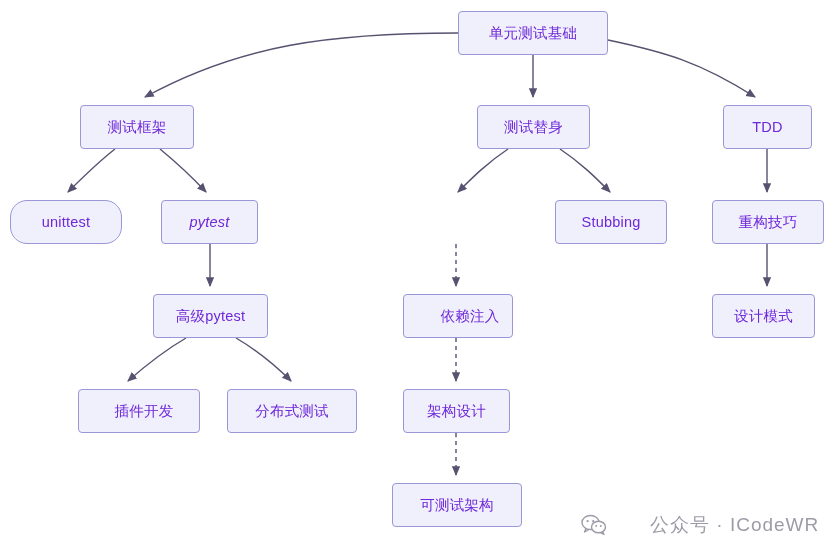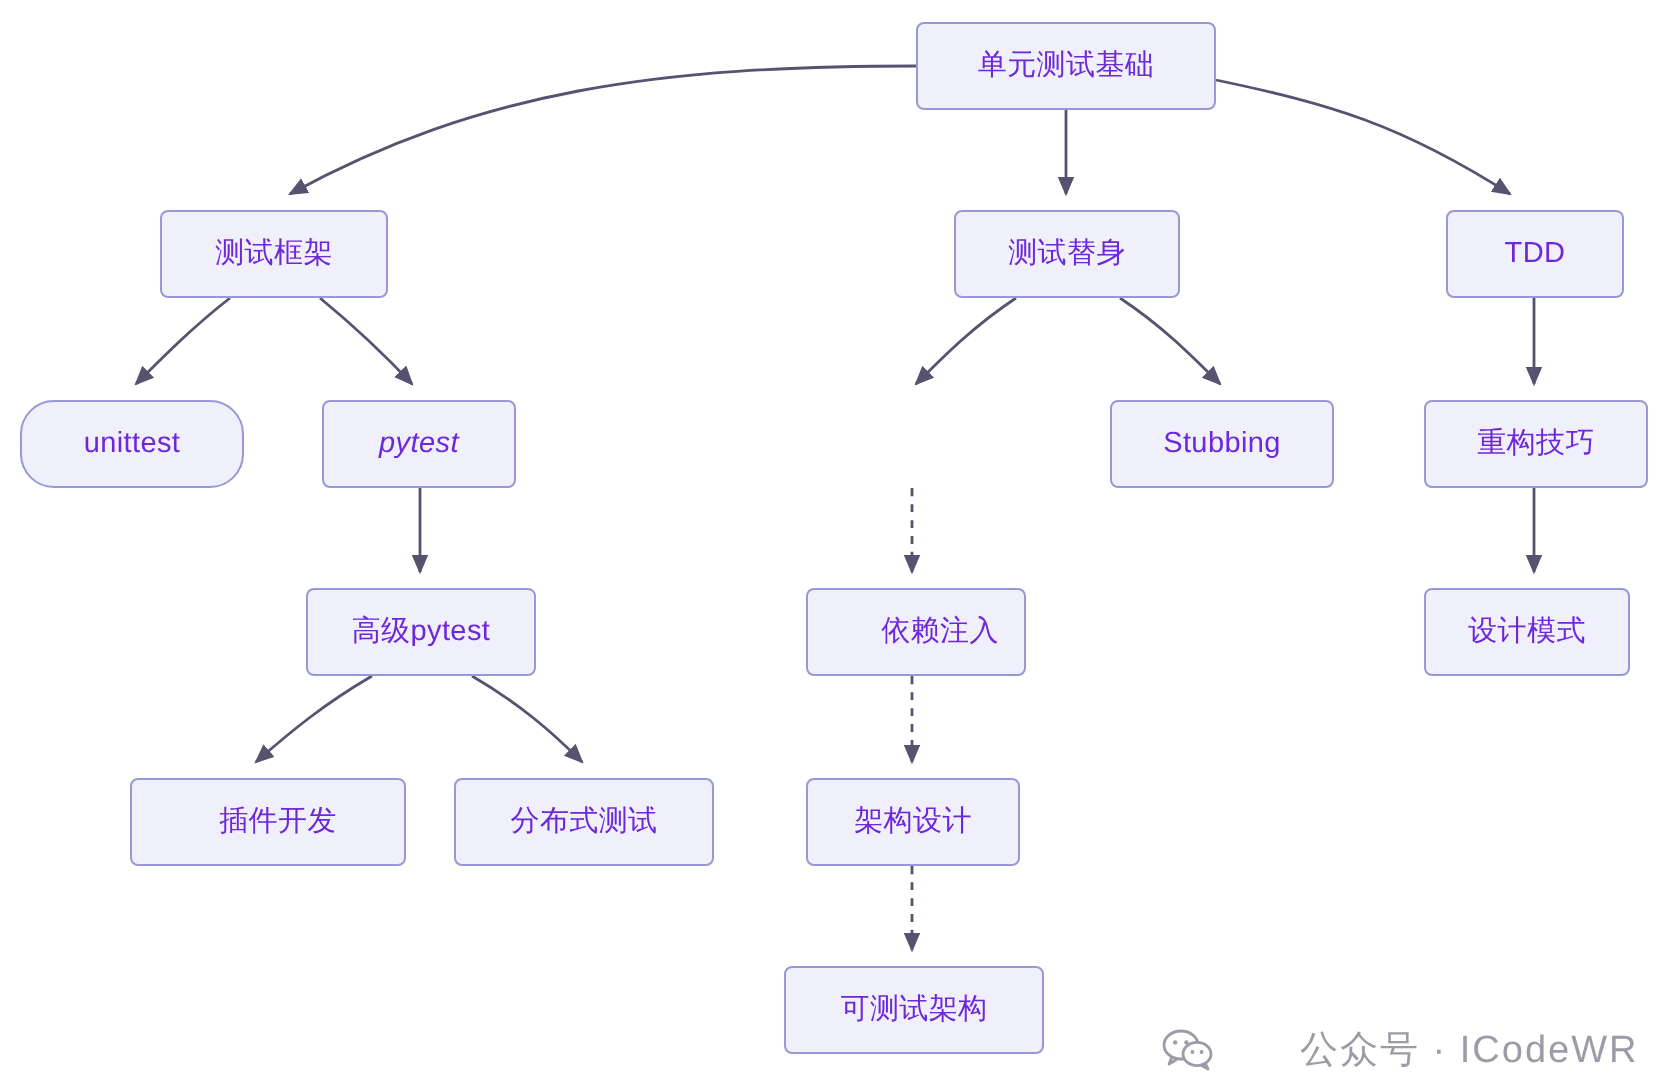--- a/index.html
+++ b/index.html
@@ -105,21 +105,21 @@
   <div class="node" style="left:80px;top:105px;width:114px;height:44px;">测试框架</div>
   <div class="node" style="left:477px;top:105px;width:113px;height:44px;text-align:right;">测试替身</div>
   <div class="node" style="left:723px;top:105px;width:89px;height:44px;">TDD</div>
   <div class="node" style="left:10px;top:200px;width:112px;height:44px;border-radius:17px;">unittest</div>
   <div class="node" style="left:161px;top:200px;width:97px;height:44px;font-style:italic;">pytest</div>
   <div class="node" style="left:555px;top:200px;width:112px;height:44px;">Stubbing</div>
   <div class="node" style="left:712px;top:200px;width:112px;height:44px;">重构技巧</div>
   <div class="node" style="left:153px;top:294px;width:115px;height:44px;">高级pytest</div>
   <div class="node" style="left:403px;top:294px;width:110px;height:44px;padding-left:24px;">依赖注入</div>
   <div class="node" style="left:712px;top:294px;width:103px;height:44px;">设计模式</div>
-  <div class="node" style="left:65px;top:389px;width:138px;height:44px;padding-left:10px;">插件开发</div>
+  <div class="node" style="left:78px;top:389px;width:122px;height:44px;padding-left:10px;">插件开发</div>
   <div class="node" style="left:227px;top:389px;width:130px;height:44px;">分布式测试</div>
   <div class="node" style="left:403px;top:389px;width:107px;height:44px;">架构设计</div>
   <div class="node" style="left:392px;top:483px;width:130px;height:44px;">可测试架构</div>
 
   <div class="watermark" style="left:581px;top:512px;gap:35px;">
     <span class="wechat-badge">
       <svg width="26" height="22" viewBox="0 0 26 22">
         <ellipse cx="9.5" cy="8.5" rx="8.5" ry="7" fill="none" stroke="#8b8b99" stroke-width="1.4"></ellipse>
         <path d="M5,14.5 L3.5,18 L7.5,15.6" fill="none" stroke="#8b8b99" stroke-width="1.4" stroke-linejoin="round"></path>
         <circle cx="6.6" cy="7.2" r="1.1" fill="#8b8b99"></circle>

